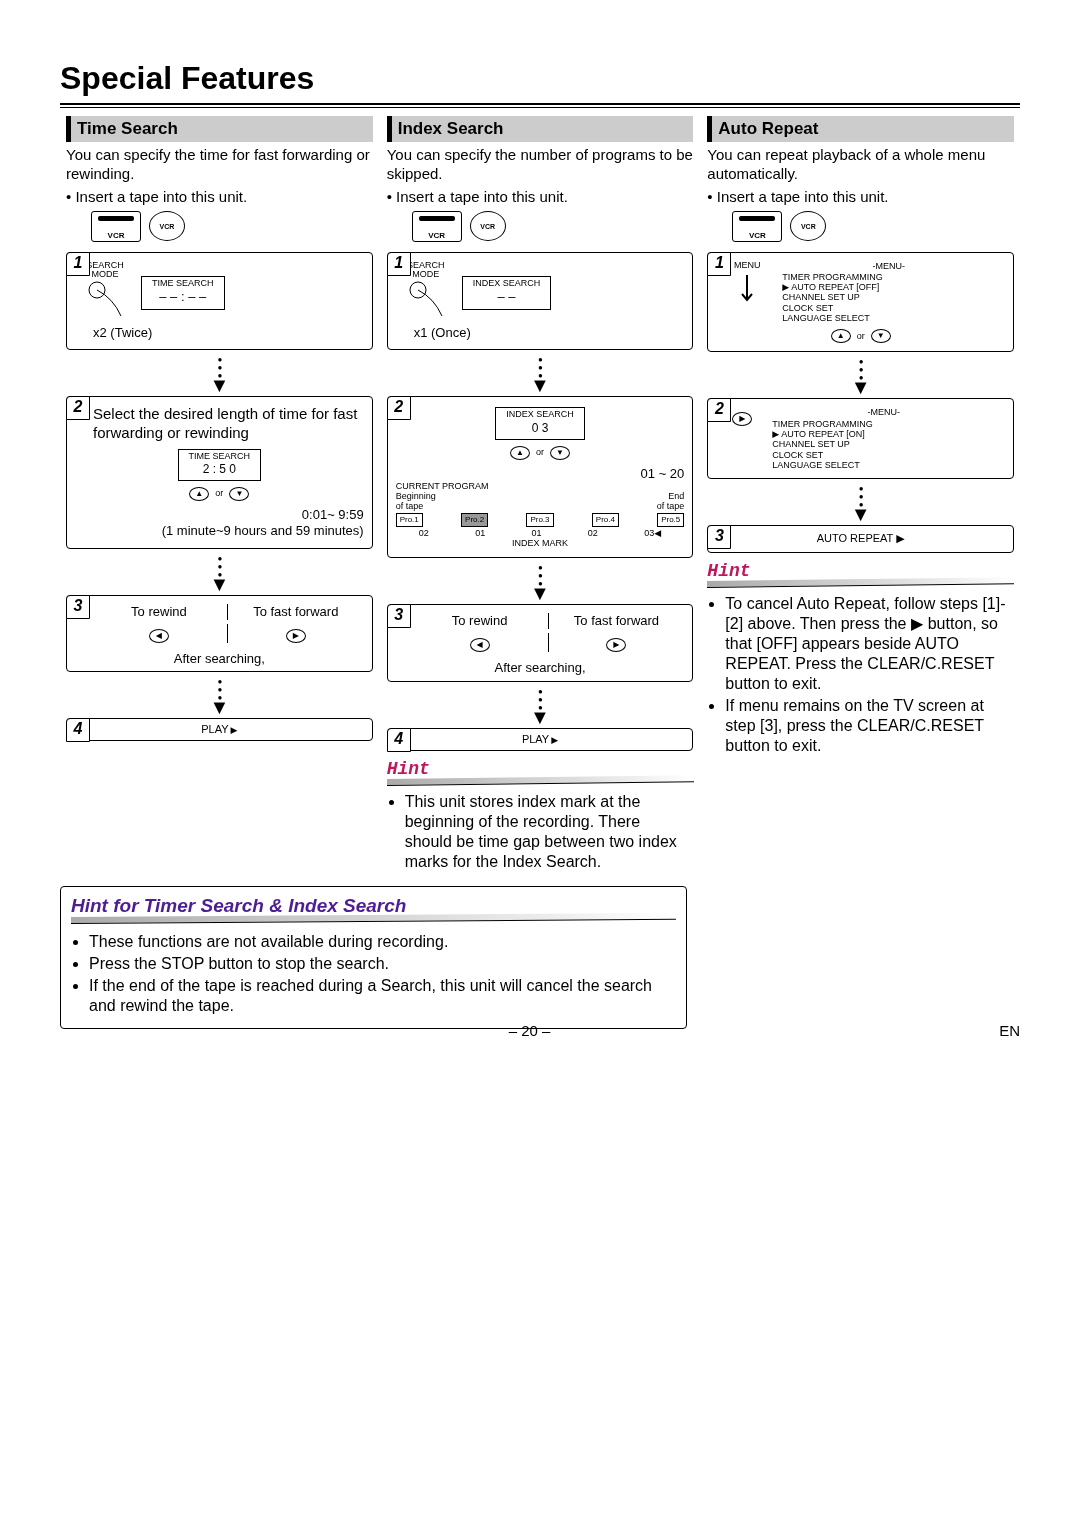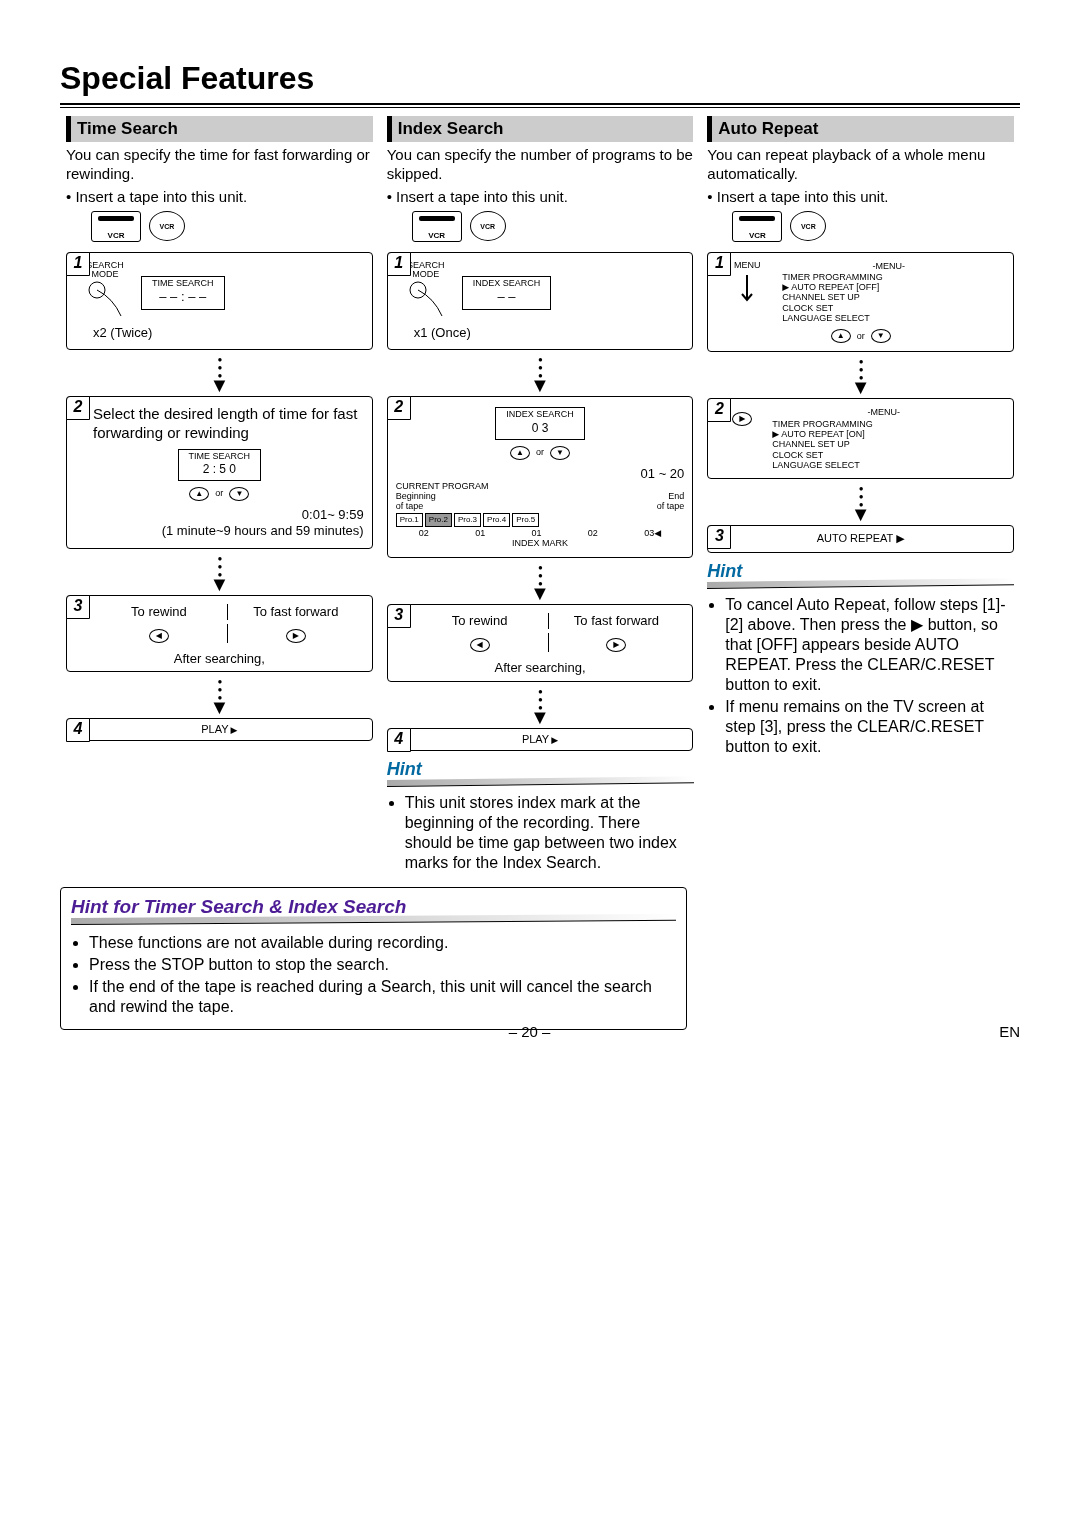--- a/index.html
+++ b/index.html
@@ -167,24 +167,25 @@
     border: 1px solid #000;
     border-radius: 50%;
     text-align: center;
     font-size: 8px;
     line-height: 11px;
   }
   .hint-header {
     font-style: italic;
     font-weight: bold;
     font-size: 18px;
-    color: #0369a1;
+    color: #be185d;
     position: relative;
     padding-bottom: 2px;
     margin-top: 8px;
+    font-family: Liberation Mono, monospace;
   }
   .hint-header::after {
     content: "";
     display: block;
     height: 6px;
     border-bottom: 1.5px solid #000;
     background: linear-gradient(to right, #aaa 0%, #fff 100%);
     transform: skewY(-0.7deg);
     transform-origin: left;
   }
@@ -223,21 +224,21 @@
     bottom: 30px;
     left: 60px;
     right: 60px;
     display: flex;
     justify-content: space-between;
     font-size: 15px;
   }
   .pro-bar {
     display: flex;
     gap: 2px;
-    justify-content: flex-start;
+    justify-content: space-between;
     margin: 2px 0;
   }
   .pro {
     border: 1px solid #000;
     font-size: 8px;
     padding: 1px 3px;
   }
   .pro.on { background: #999; }
   .two-split {
     display: flex;

